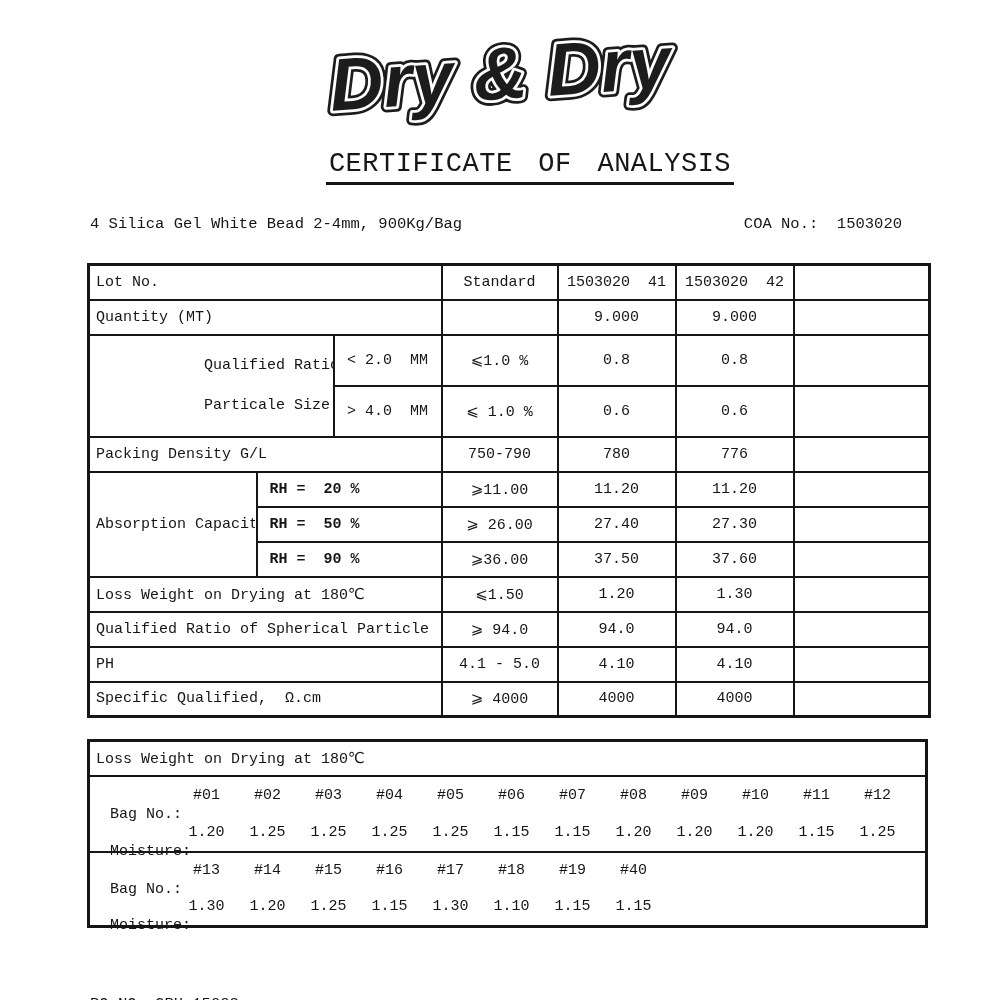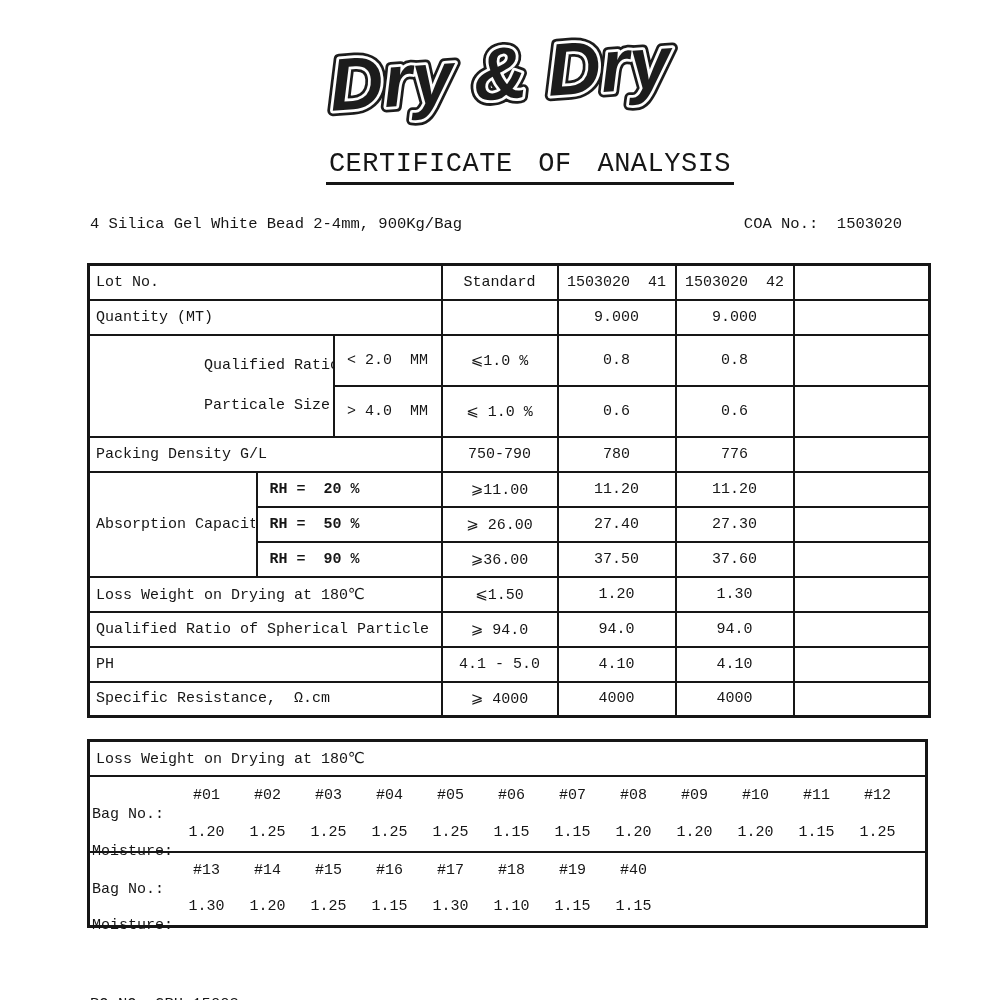--- a/index.html
+++ b/index.html
@@ -48,21 +48,21 @@
 
   
   .bottom-table {
     position:absolute; top:739px; left:87px; width:841px;
     border:3px solid #161616; font-size:15px;
   }
   .bt-header { height:35px; display:flex; align-items:center; padding-left:6px;
     border-bottom:2px solid #161616; white-space:pre; }
   .bt-row { height:37px; display:flex; align-items:center; white-space:pre; }
   .bt-row.sep { border-top:2px solid #161616; }
-  .bt-label { width:86px; padding-left:2px; flex:0 0 auto;margin-top:37px; }
+  .bt-label { width:86px; padding-left:20px; flex:0 0 auto;margin-top:37px; }
   .bt-cell { width:61px; flex:0 0 auto; text-align:center; }
 
   
   .footer { position:absolute; top:947px; left:90px; font-size:15.5px; white-space:pre;margin-top:48px; }
 </style>
 </head>
 <body>
 
 <div class="page">
 
@@ -172,21 +172,21 @@
           <td></td>
         </tr>
         <tr>
           <td class="lbl" colspan="3">PH</td>
           <td class="ctr">4.1 - 5.0</td>
           <td class="ctr">4.10</td>
           <td class="ctr">4.10</td>
           <td></td>
         </tr>
         <tr>
-          <td class="lbl" colspan="3">Specific Resistance,  Ω.cm</td>
+          <td class="lbl" colspan="3">Specific Qualified,  Ω.cm</td>
           <td class="ctr">⩾ 4000</td>
           <td class="ctr">4000</td>
           <td class="ctr">4000</td>
           <td></td>
         </tr>
       </tbody>
     </table>
   </div>
 
   <div class="bottom-table">

